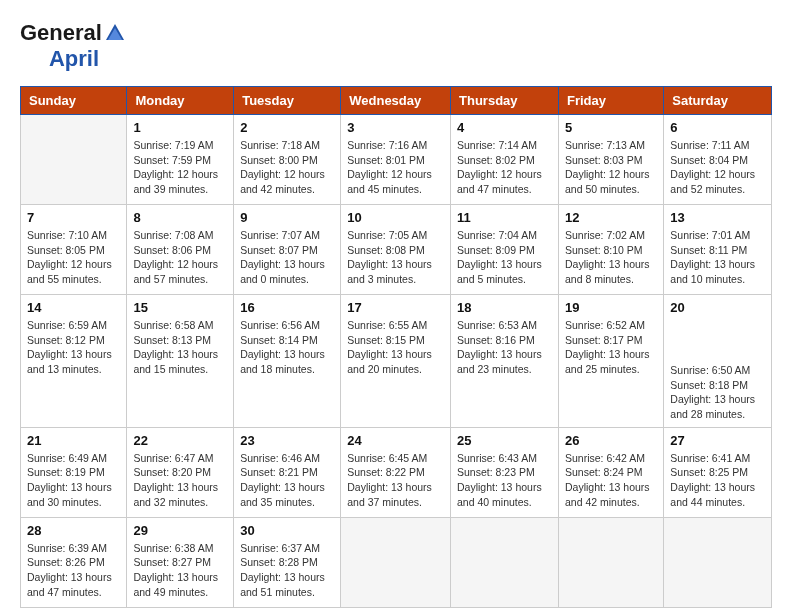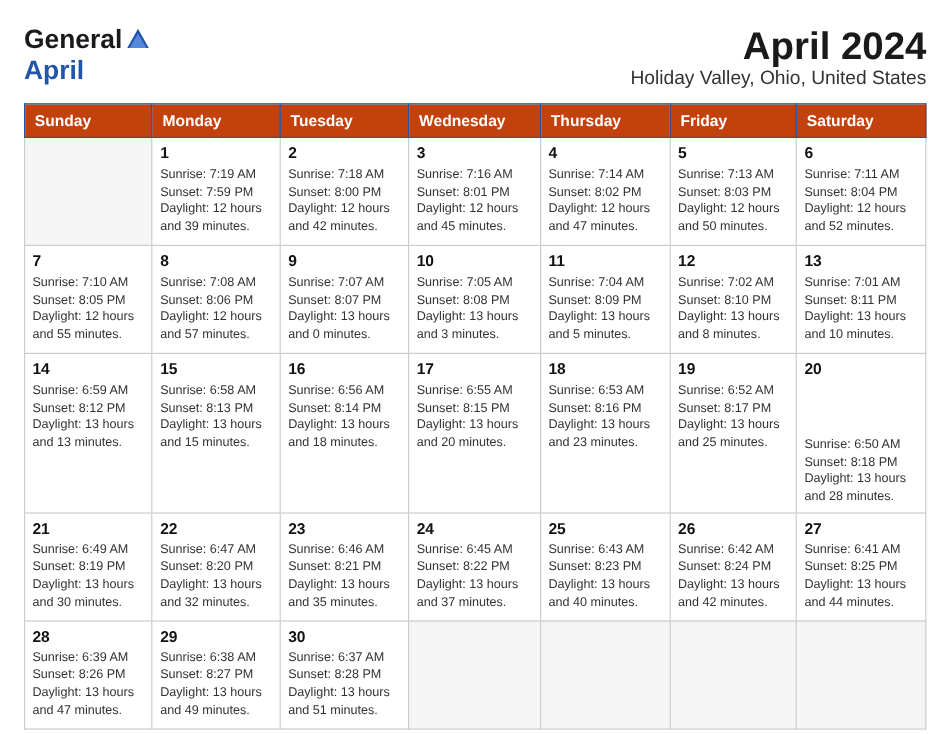--- a/index.html
+++ b/index.html
@@ -12,21 +12,21 @@
     }
     .header-area {
       display: flex;
       justify-content: space-between;
       align-items: flex-start;
       margin-bottom: 10px;
     }
     .logo {
       display: flex;
       flex-direction: column;
-      align-items: flex-start;
+      align-items: center;
     }
     .logo-row {
       display: flex;
       align-items: center;
     }
     .title-area {
       text-align: right;
     }
     .title-area h1 {
       font-size: 32px;
@@ -91,24 +91,20 @@
       <span style="font-size:22px;font-weight:bold;color:#1a1a1a;">General</span>
       <svg width="22" height="22" viewBox="0 0 22 22" style="margin:0 2px;">
         <polygon points="11,2 20,18 2,18" fill="#2255aa"></polygon>
         <polygon points="11,6 18,18 4,18" fill="#5588dd"></polygon>
       </svg>
     </div>
     <div>
       <span style="font-size:22px;font-weight:bold;color:#2255aa;">April</span>
     </div>
   </div>
-  <div class="title-area">
-    <h1>April 2024</h1>
-    <h2>Holiday Valley, Ohio, United States</h2>
-  </div>
 </div>
 
 <table class="calendar">
   <thead>
     <tr>
     <th>Sunday</th>
         <th>Monday</th>
         <th>Tuesday</th>
         <th>Wednesday</th>
         <th>Thursday</th>

